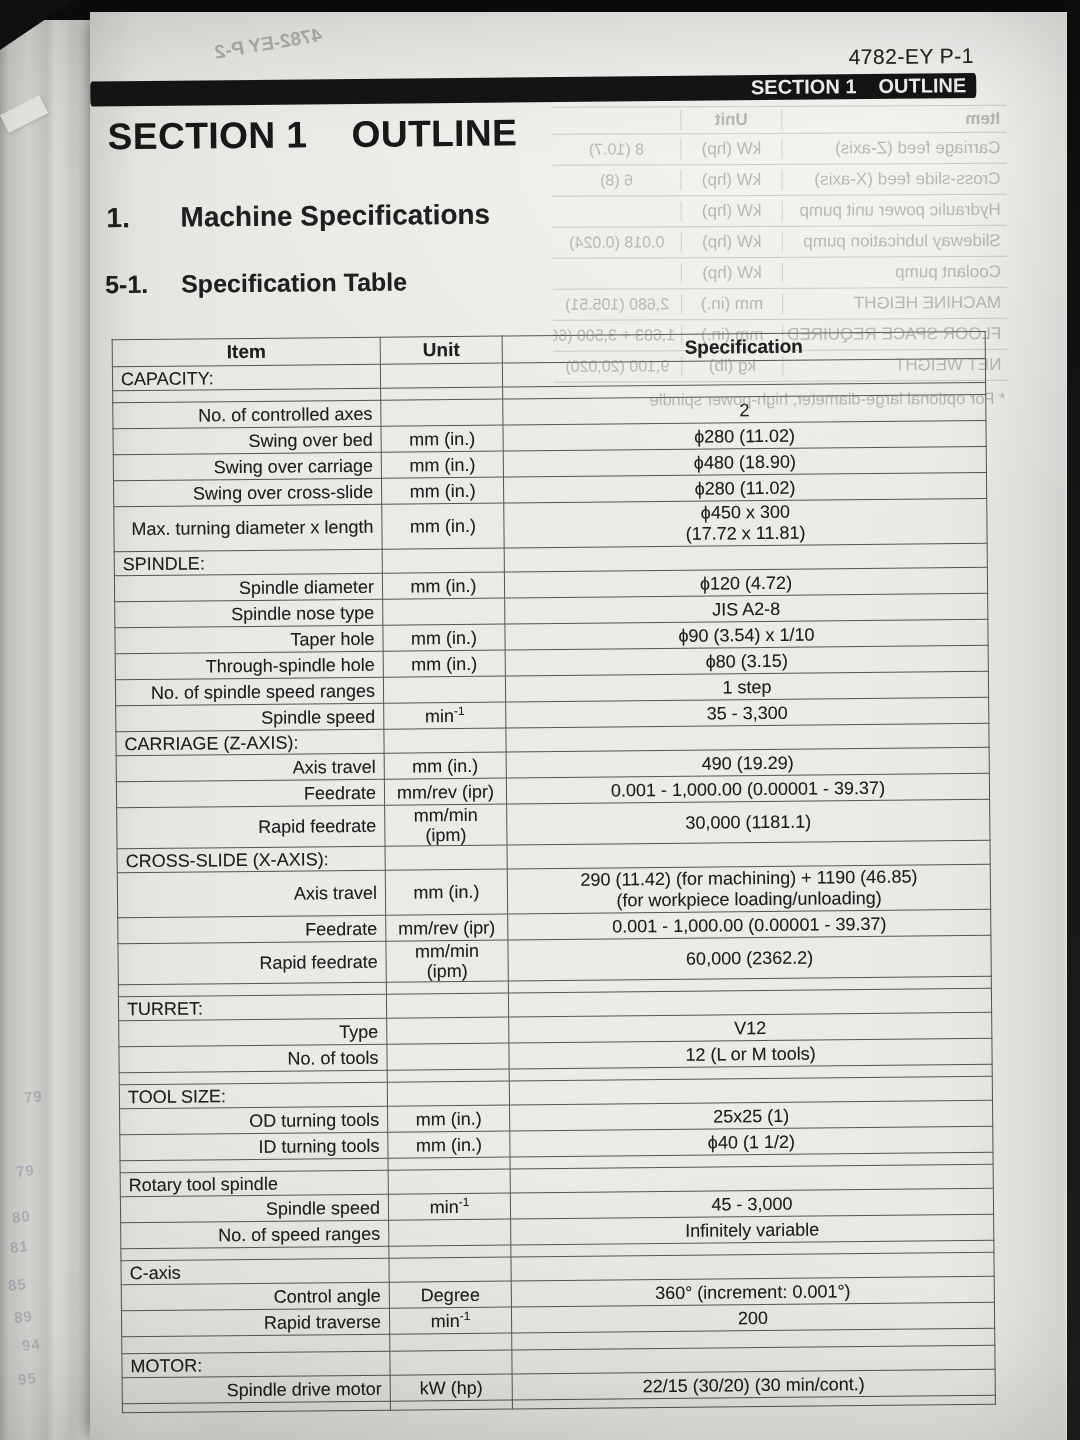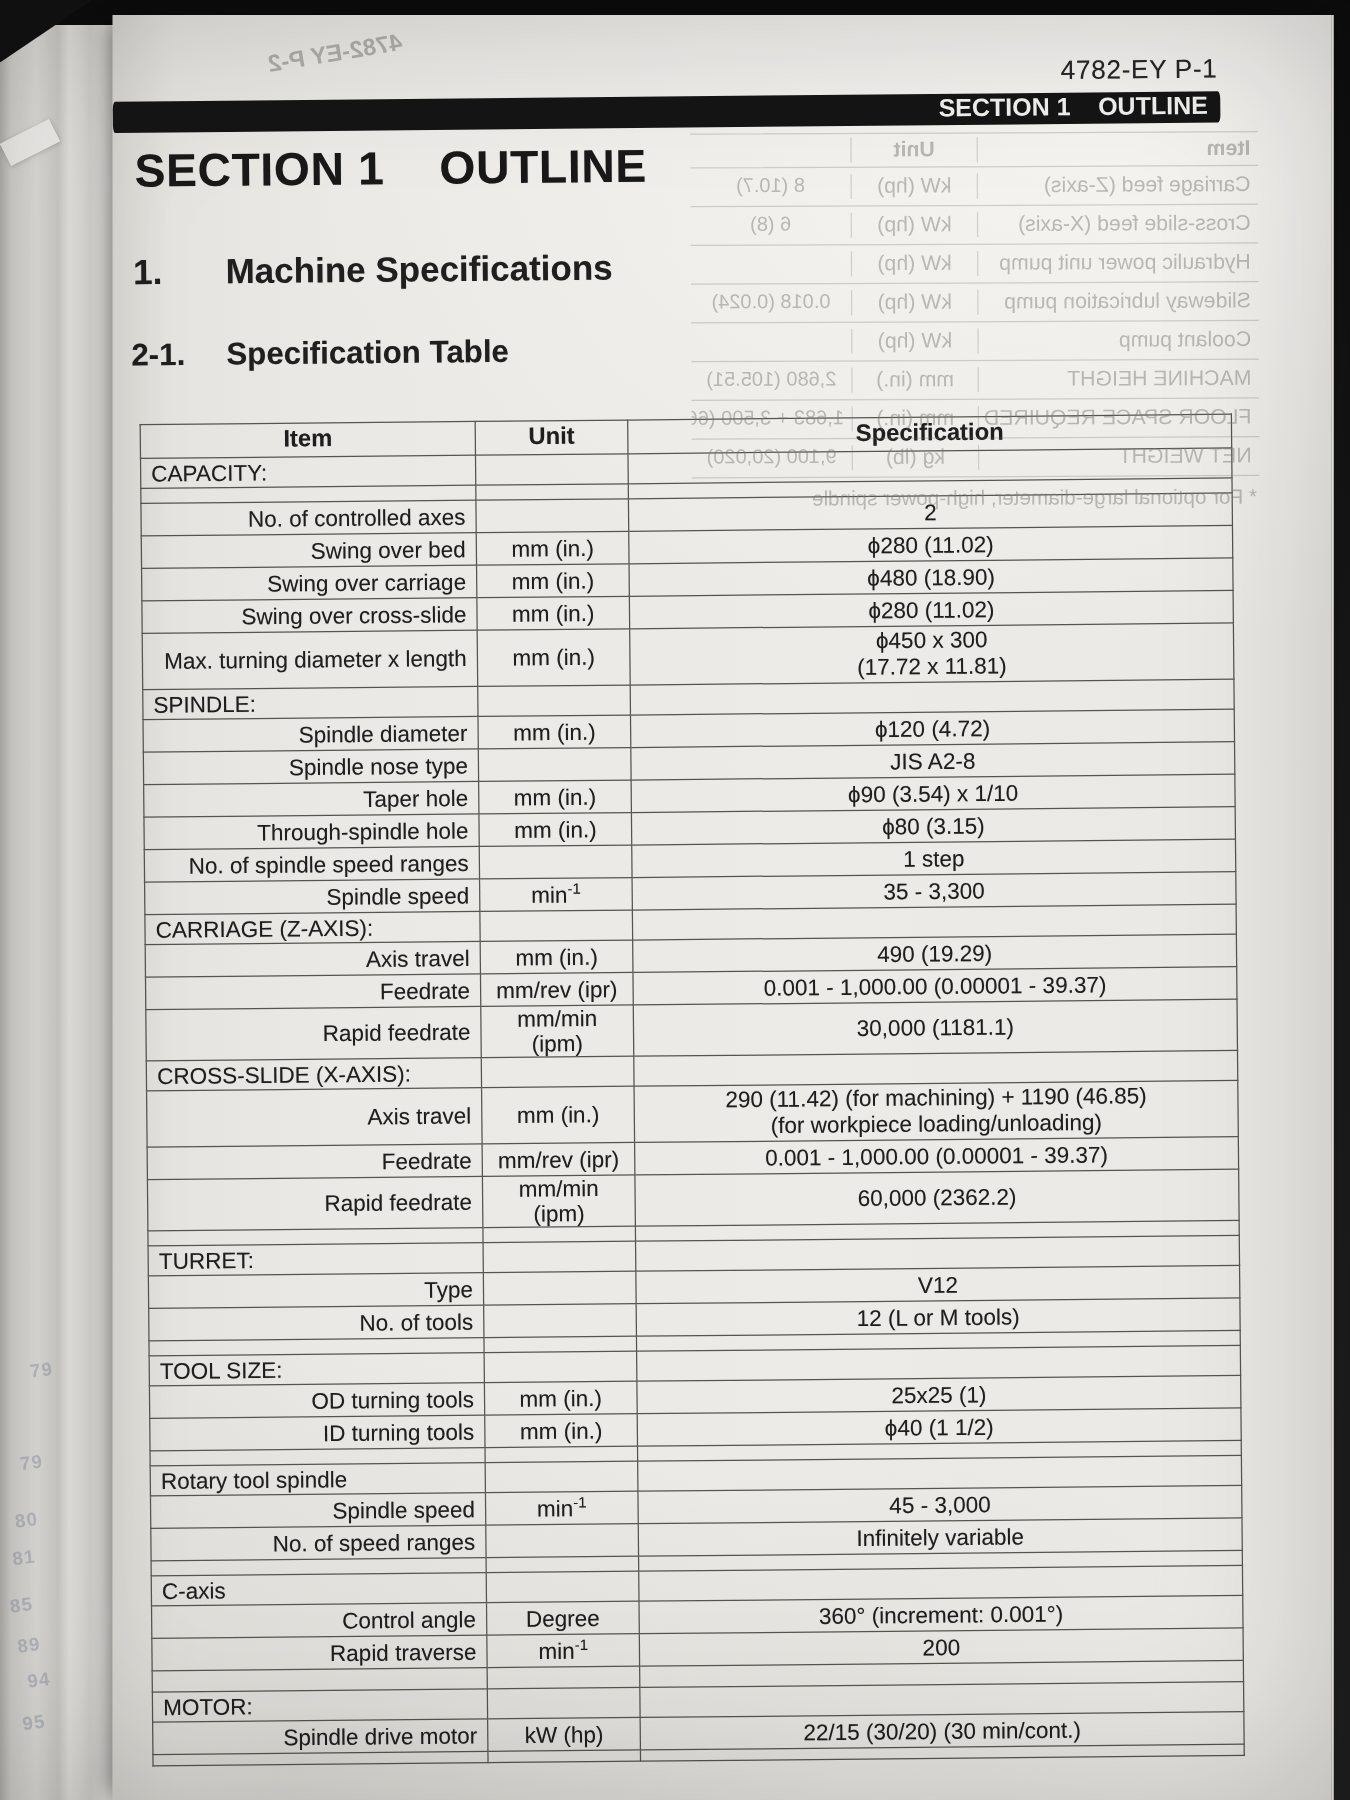--- a/index.html
+++ b/index.html
@@ -180,21 +180,21 @@
       <div class="h1">
         <span>SECTION 1</span><span class="gap"></span><span>OUTLINE</span>
       </div>
 
       <div class="h2">
         <span class="num">1.</span>
         <span>Machine Specifications</span>
       </div>
 
       <div class="h3">
-        <span class="num">2-1.</span>
+        <span class="num">5-1.</span>
         <span>Specification Table</span>
       </div>
 
       <table class="spec" id="spec-table">
         <colgroup>
             <col class="c-item">
             <col class="c-unit">
             <col class="c-spec">
           </colgroup>
         <tbody id="spec-tbody">

